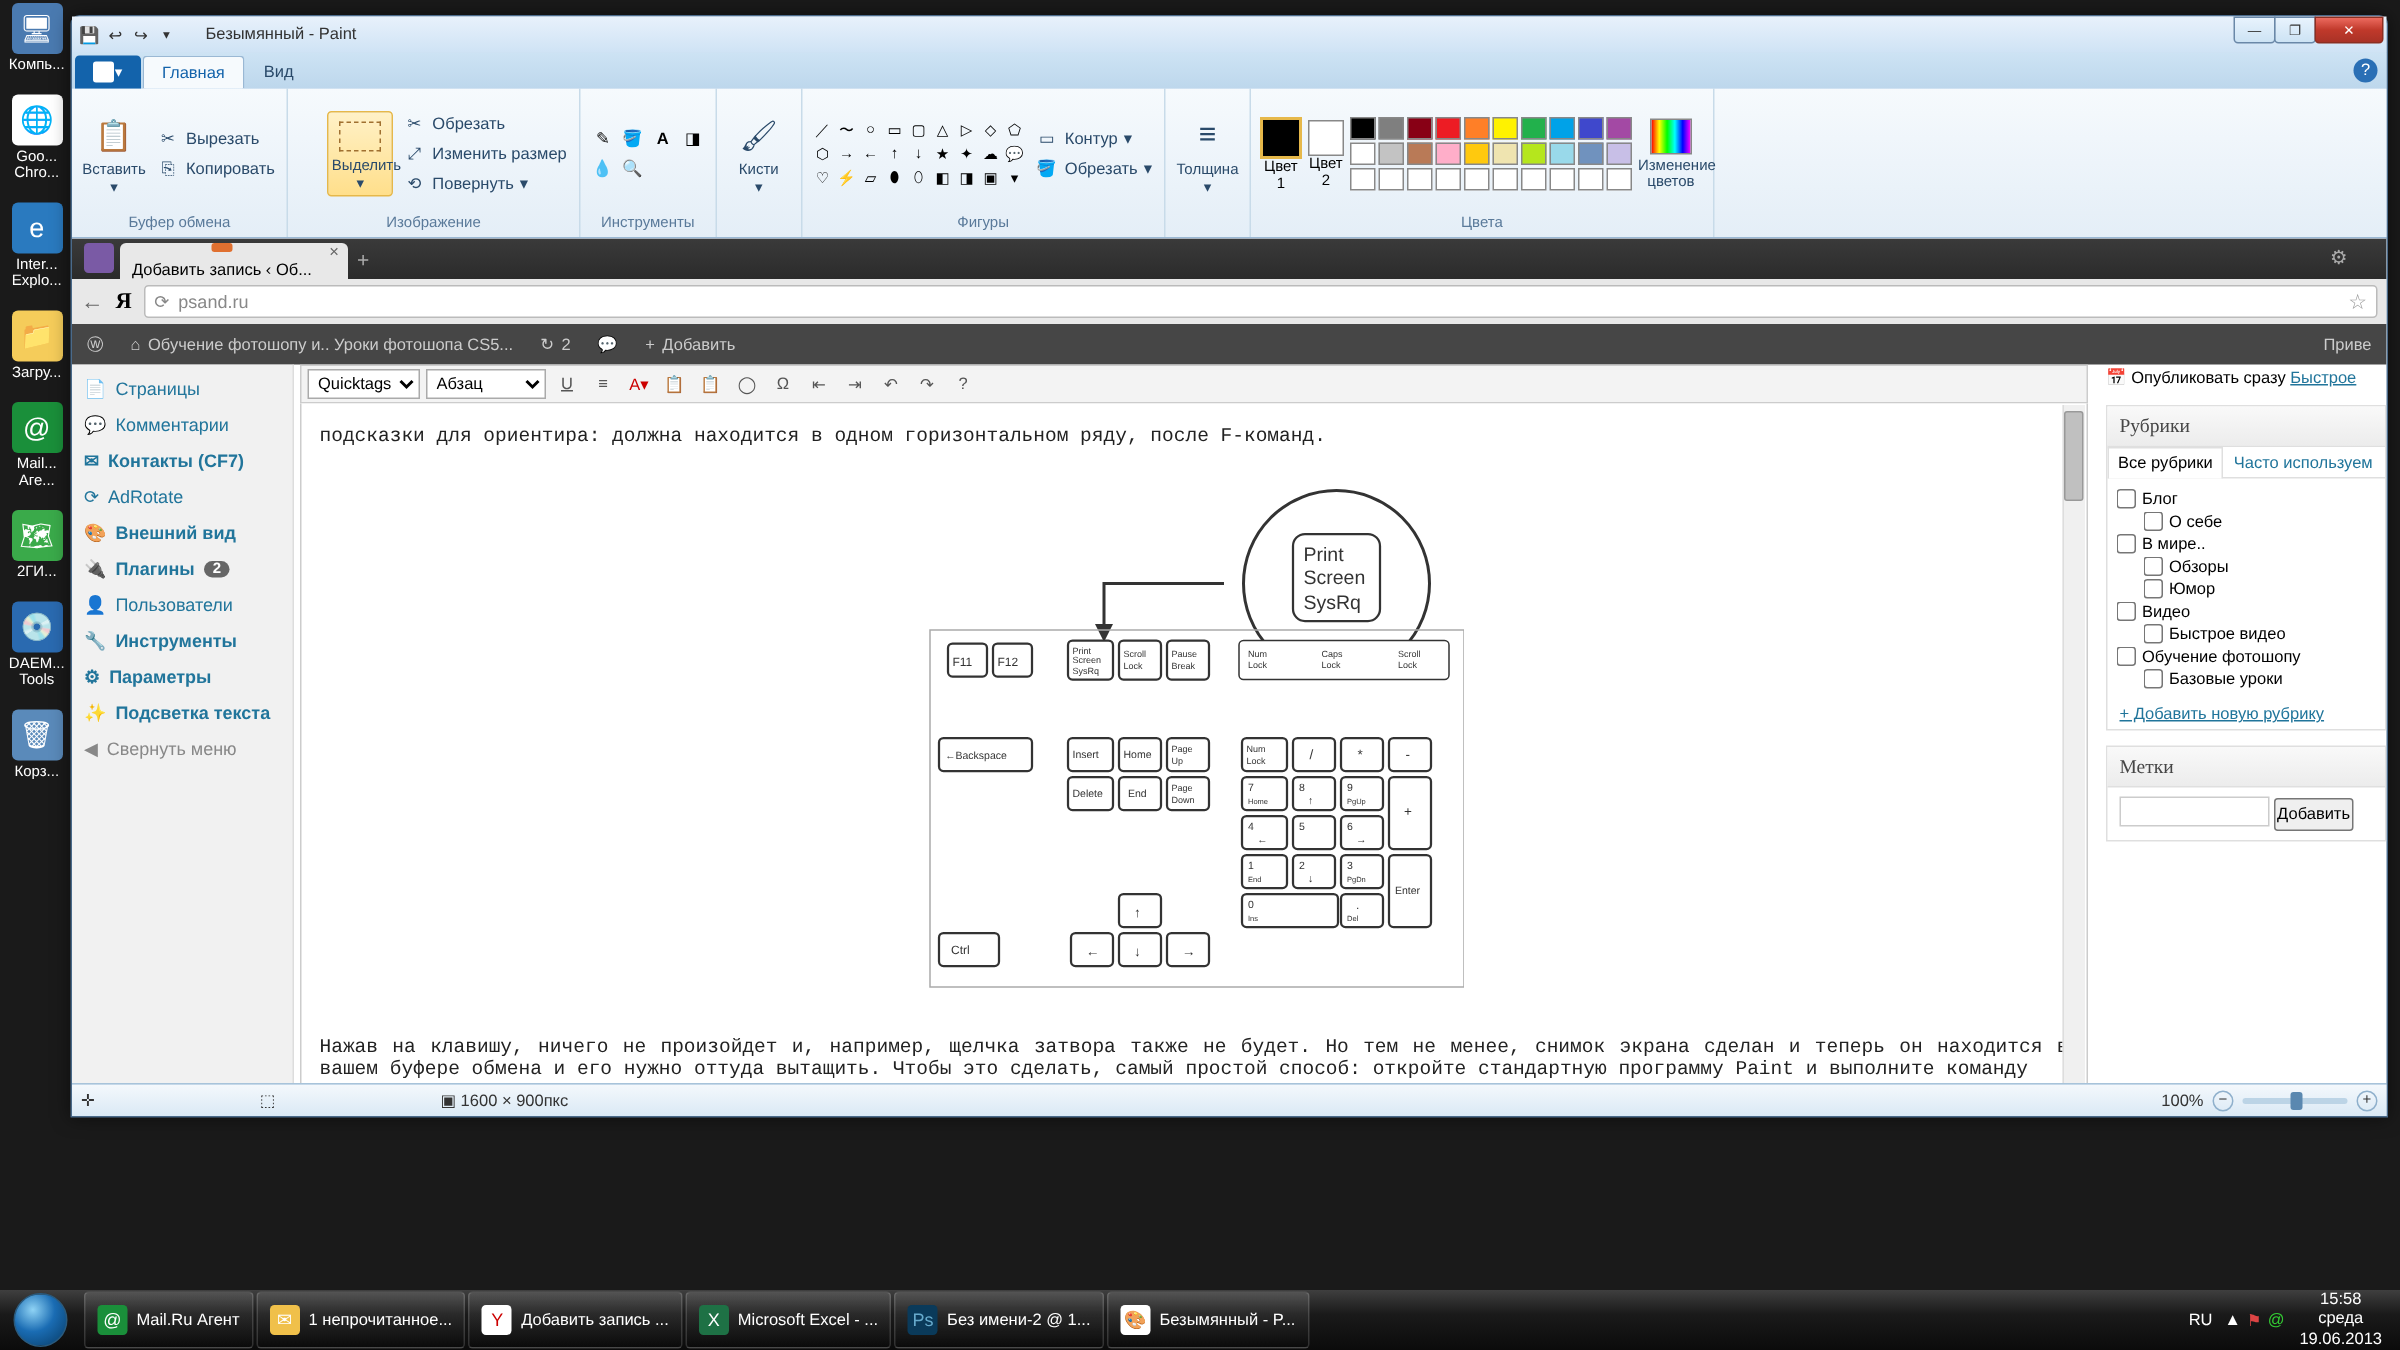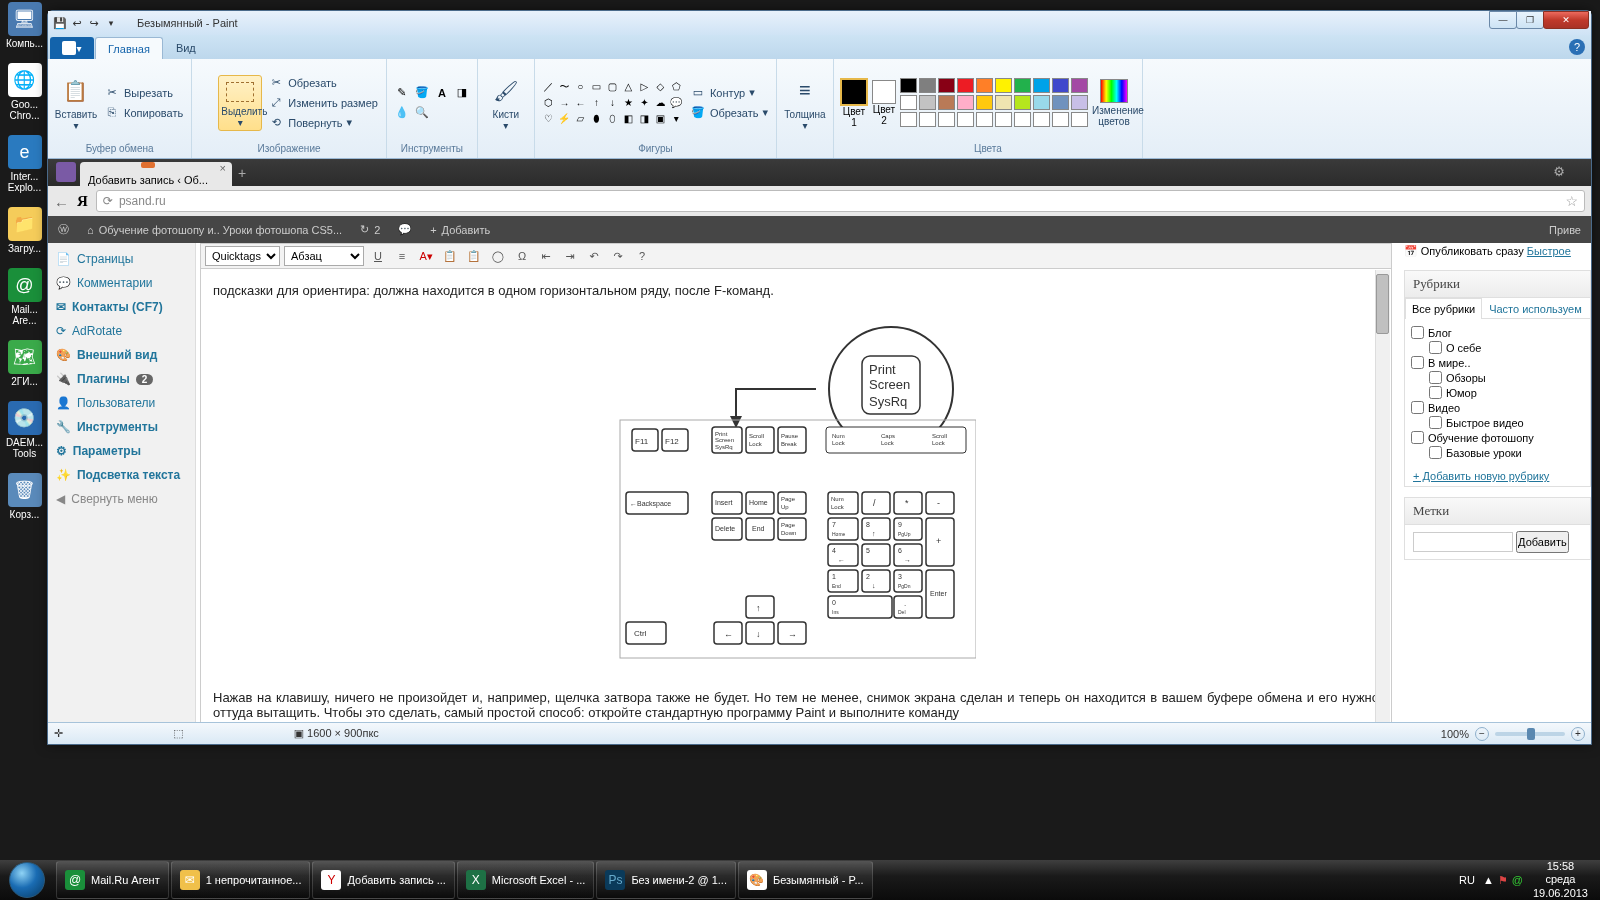--- a/index.html
+++ b/index.html
@@ -70,21 +70,21 @@
 .wp-side-item{padding:5px 8px;font-size:12px;color:#21759b;display:flex;align-items:center;gap:6px;cursor:pointer;}
 .wp-side-item.bold{font-weight:bold;}
 .badge-num{background:#666;color:#fff;border-radius:9px;padding:0 6px;font-size:10px;}
 
 .wp-main{flex:1;display:flex;overflow:hidden;}
 .wp-editor{flex:1;display:flex;flex-direction:column;overflow:hidden;padding:0 4px;}
 .ed-toolbar{height:26px;background:#f3f3f3;border:1px solid #ccc;display:flex;align-items:center;gap:4px;padding:0 4px;font-size:11px;}
 .ed-sel{height:20px;border:1px solid #aaa;font-size:11px;background:#fff;padding:0 2px;}
 .ed-btn{width:20px;height:20px;display:flex;align-items:center;justify-content:center;color:#555;}
 .ed-content{flex:1;border:1px solid #ccc;border-top:none;background:#fff;padding:8px 12px;overflow:auto;font-size:13px;position:relative;}
-.ed-content p{margin:6px 0;text-align:justify;font-family:Liberation Sans, sans-serif;color:#222;}
+.ed-content p{margin:6px 0;text-align:justify;font-family:Liberation Mono, monospace;color:#222;}
 .ed-img{margin:16px auto;width:360px;height:360px;position:relative;}
 .ed-scroll{position:absolute;right:1px;top:1px;bottom:1px;width:15px;background:#f0f0f0;border-left:1px solid #ddd;}
 .ed-thumb{position:absolute;right:1px;top:4px;width:13px;height:60px;background:#c0c0c0;border:1px solid #999;border-radius:2px;}
 
 .wp-meta{width:195px;padding:0 0 0 8px;display:flex;flex-direction:column;gap:10px;font-size:11px;overflow:hidden;}
 .meta-box{border:1px solid #dfdfdf;background:#fff;}
 .meta-head{background:linear-gradient(#f9f9f9,#ececec);border-bottom:1px solid #dfdfdf;padding:5px 8px;font-size:13px;color:#464646;font-family:Georgia,serif;}
 .meta-body{padding:6px 8px;}
 .meta-tabs{display:flex;border-bottom:1px solid #dfdfdf;font-size:11px;}
 .meta-tab{padding:4px 6px;border:1px solid #dfdfdf;border-bottom:none;margin-bottom:-1px;background:#fff;}

